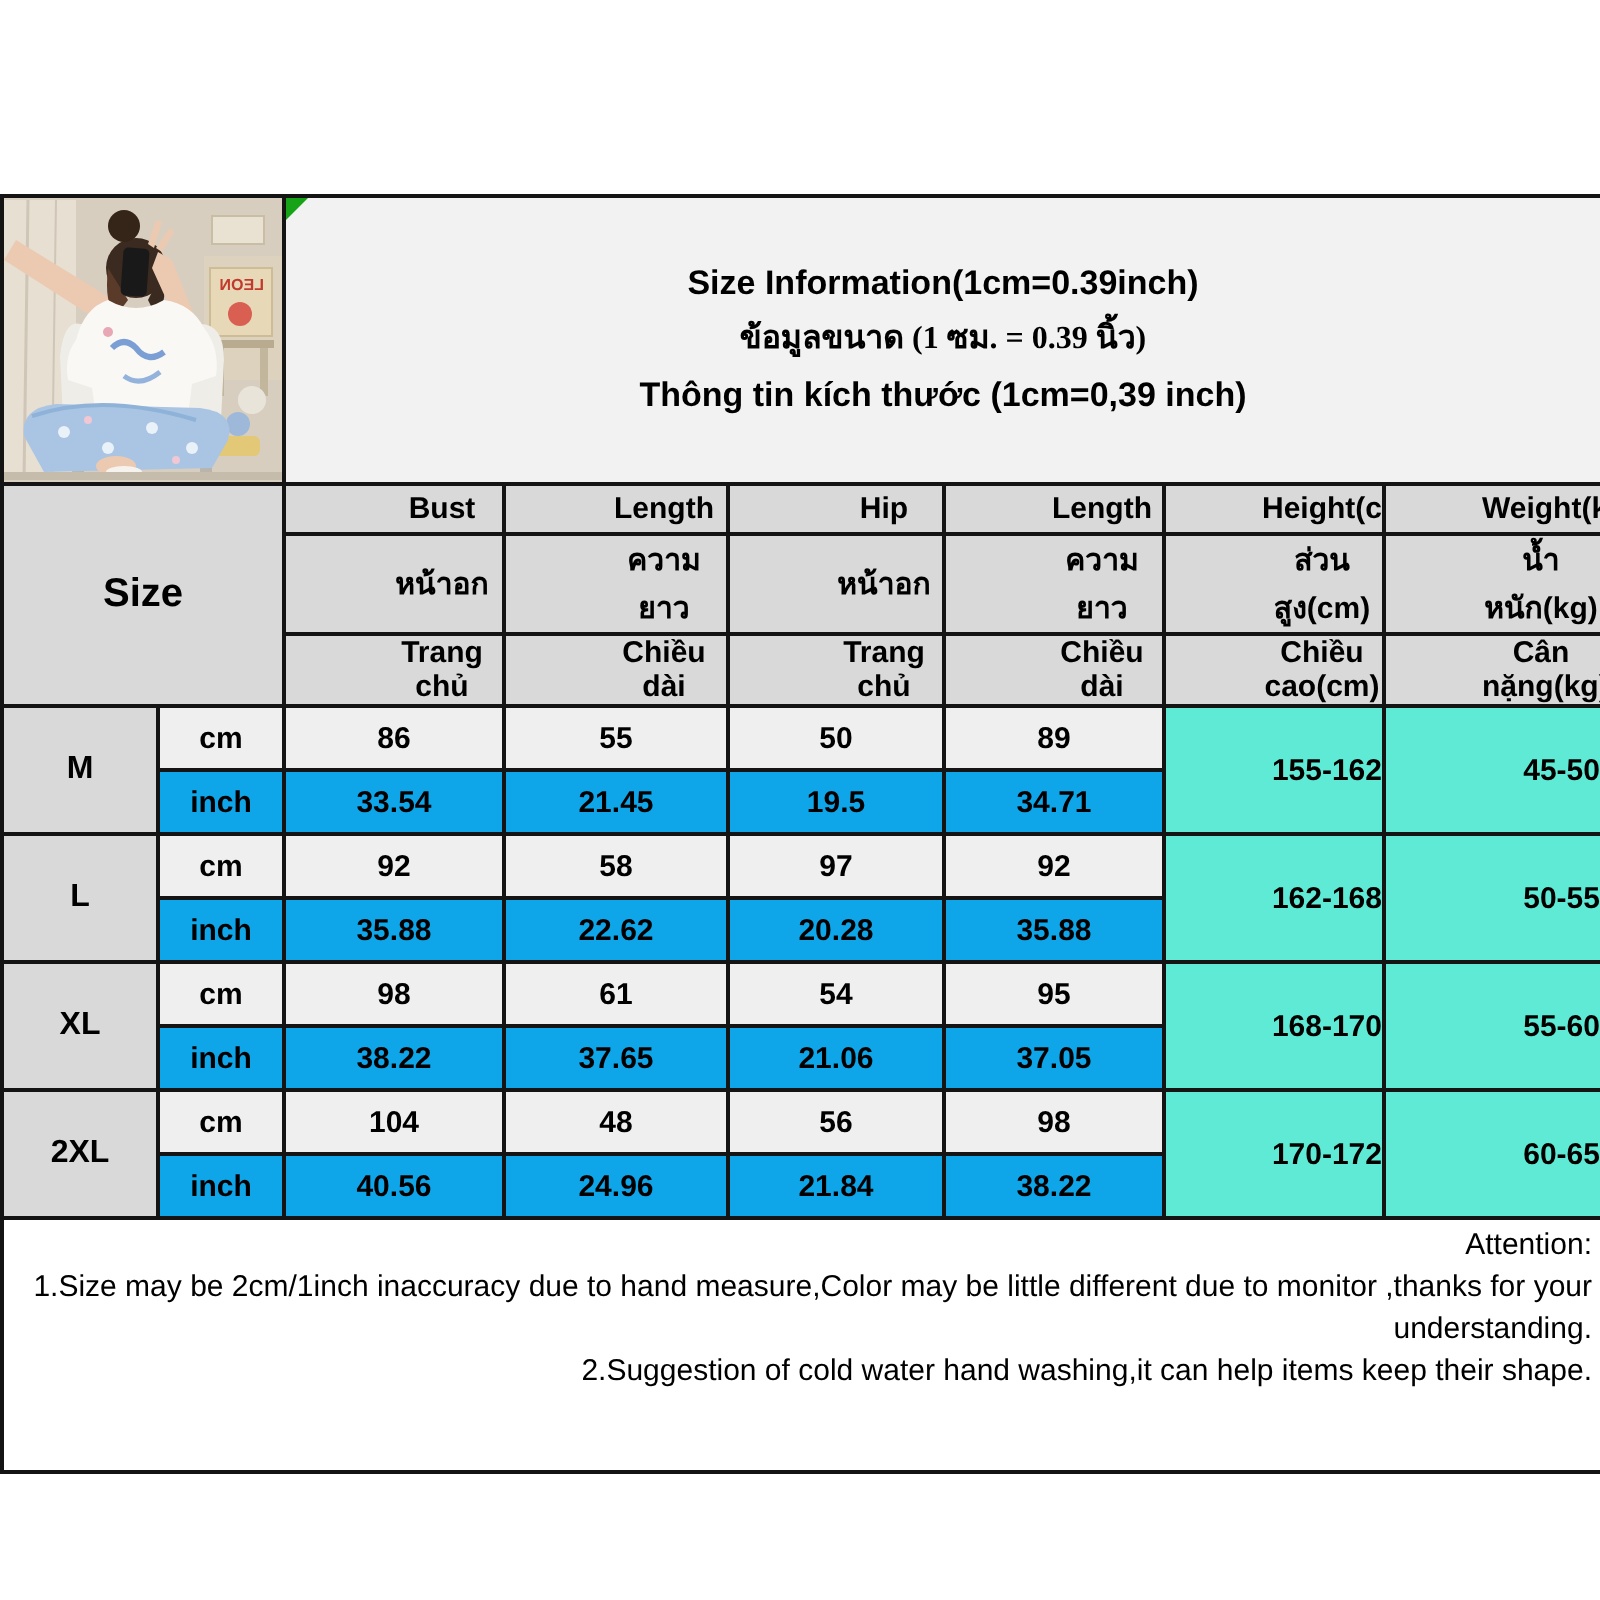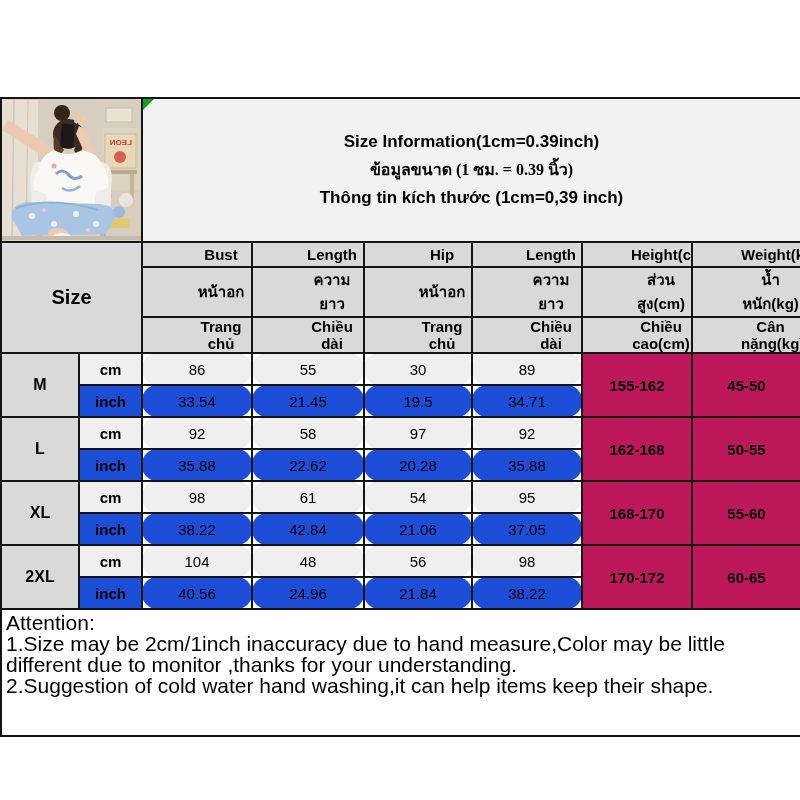--- a/index.html
+++ b/index.html
@@ -51,30 +51,30 @@
   }
   .header-cell {
     background:#d9d9d9;
     font-size:15px; font-weight:bold;padding-left:48px;
   }
   .size-cell {
     background:#d9d9d9;
     font-size:16px; font-weight:bold;
   }
   .unit-cell { font-size:15px; font-weight:bold; }
-  .val-cell  { font-size:15px; font-weight:normal;border-radius:15px; }
-  .range-cell{ background:#be185d; font-size:15px; font-weight:bold; }
+  .val-cell  { font-size:15px; font-weight:bold; }
+  .range-cell{ background:#5eead4; font-size:15px; font-weight:bold;text-align:right; }
   tr.cm-row  td.unit-cell, tr.cm-row  td.val-cell { background:#efefef; }
-  tr.inch-row td.unit-cell, tr.inch-row td.val-cell { background:#1d4ed8; }
+  tr.inch-row td.unit-cell, tr.inch-row td.val-cell { background:#0ea5e9; }
 
   .attention-cell {
     background:#ffffff;
-    text-align:left;
+    text-align:right;
     vertical-align:top;
-    font-size:21px;
+    font-size:15px;
     line-height:21px;
     padding:2px 4px;
     margin-top:13px;
   }
 </style>
 </head>
 <body>
 
 <div class="page">
   <table class="size-table">
@@ -181,21 +181,21 @@
       <td class="header-cell">Chiều dài</td>
       <td class="header-cell">Chiều cao(cm)</td>
       <td class="header-cell">Cân nặng(kg)</td>
     </tr>
 
     <tr class="data-row cm-row">
       <td rowspan="2" class="size-cell">M</td>
       <td class="unit-cell">cm</td>
       <td class="val-cell">86</td>
       <td class="val-cell">55</td>
-      <td class="val-cell">30</td>
+      <td class="val-cell">50</td>
       <td class="val-cell">89</td>
       <td rowspan="2" class="range-cell">155-162</td>
       <td rowspan="2" class="range-cell">45-50</td>
     </tr>
     <tr class="data-row inch-row">
       <td class="unit-cell">inch</td>
       <td class="val-cell">33.54</td>
       <td class="val-cell">21.45</td>
       <td class="val-cell">19.5</td>
       <td class="val-cell">34.71</td>
@@ -225,21 +225,21 @@
       <td class="val-cell">98</td>
       <td class="val-cell">61</td>
       <td class="val-cell">54</td>
       <td class="val-cell">95</td>
       <td rowspan="2" class="range-cell">168-170</td>
       <td rowspan="2" class="range-cell">55-60</td>
     </tr>
     <tr class="data-row inch-row">
       <td class="unit-cell">inch</td>
       <td class="val-cell">38.22</td>
-      <td class="val-cell">42.84</td>
+      <td class="val-cell">37.65</td>
       <td class="val-cell">21.06</td>
       <td class="val-cell">37.05</td>
     </tr>
 
     <tr class="data-row cm-row">
       <td rowspan="2" class="size-cell">2XL</td>
       <td class="unit-cell">cm</td>
       <td class="val-cell">104</td>
       <td class="val-cell">48</td>
       <td class="val-cell">56</td>

